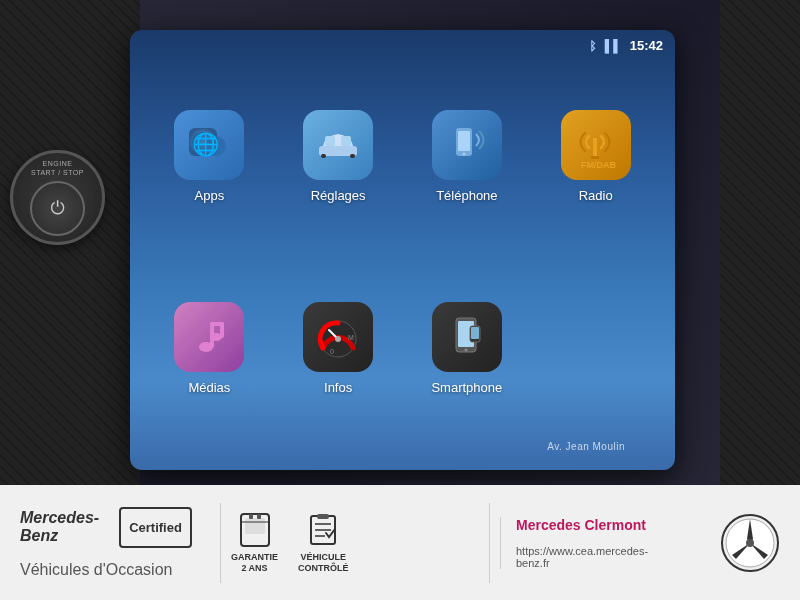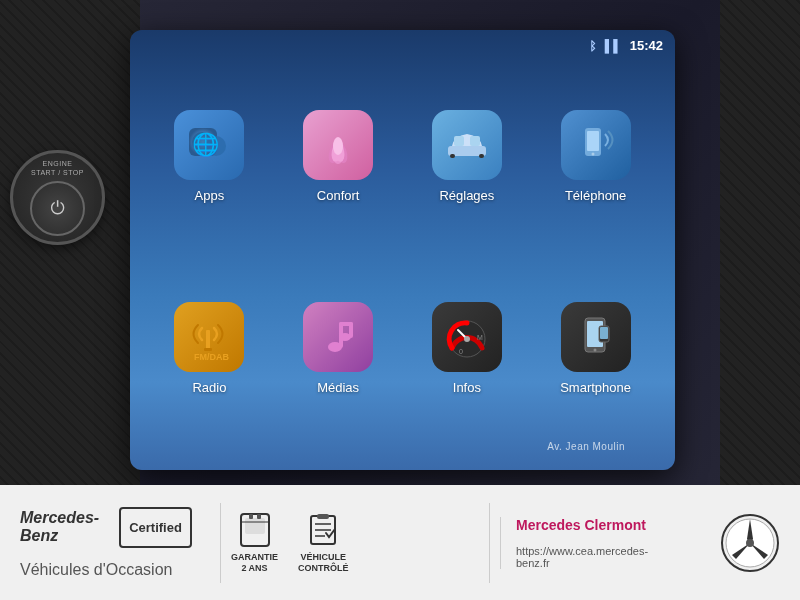--- a/index.html
+++ b/index.html
@@ -328,34 +328,20 @@
               <radialGradient id="appgrad">
                 <stop offset="0%" stop-color="#6ab0f0"></stop>
                 <stop offset="100%" stop-color="#2a5a90"></stop>
               </radialGradient>
             </defs>
           </svg>
         </div>
         <span class="menu-label">Apps</span>
       </div>
 
-      <div class="menu-item">
-        <div class="menu-icon-wrap icon-confort">
-          <svg width="50" height="50" viewBox="0 0 50 50">
-
-            <ellipse cx="25" cy="32" rx="6" ry="12" fill="#e080c0" transform="rotate(-20 25 25)"></ellipse>
-            <ellipse cx="25" cy="32" rx="6" ry="12" fill="#e890cc" transform="rotate(0 25 25)"></ellipse>
-            <ellipse cx="25" cy="32" rx="6" ry="12" fill="#e080c0" transform="rotate(20 25 25)"></ellipse>
-            <ellipse cx="25" cy="32" rx="5" ry="10" fill="#f0a0d8" transform="rotate(-10 25 25)"></ellipse>
-            <ellipse cx="25" cy="32" rx="5" ry="10" fill="#f0a0d8" transform="rotate(10 25 25)"></ellipse>
-            <ellipse cx="25" cy="26" rx="5" ry="9" fill="#f8c0e8"></ellipse>
-          </svg>
-        </div>
-        <span class="menu-label">Confort</span>
-      </div>
 
       <div class="menu-item">
         <div class="menu-icon-wrap icon-reglages">
           <svg width="50" height="50" viewBox="0 0 50 50">
 
             <rect x="6" y="26" width="38" height="10" rx="3" fill="#aaccee"></rect>
             <path d="M10 26 Q12 16 25 14 Q38 16 40 26 Z" fill="#cce0f8"></path>
             <rect x="8" y="34" width="5" height="4" rx="2" fill="#333"></rect>
             <rect x="37" y="34" width="5" height="4" rx="2" fill="#333"></rect>
             <rect x="12" y="16" width="10" height="10" rx="2" fill="#aad4f0"></rect>

